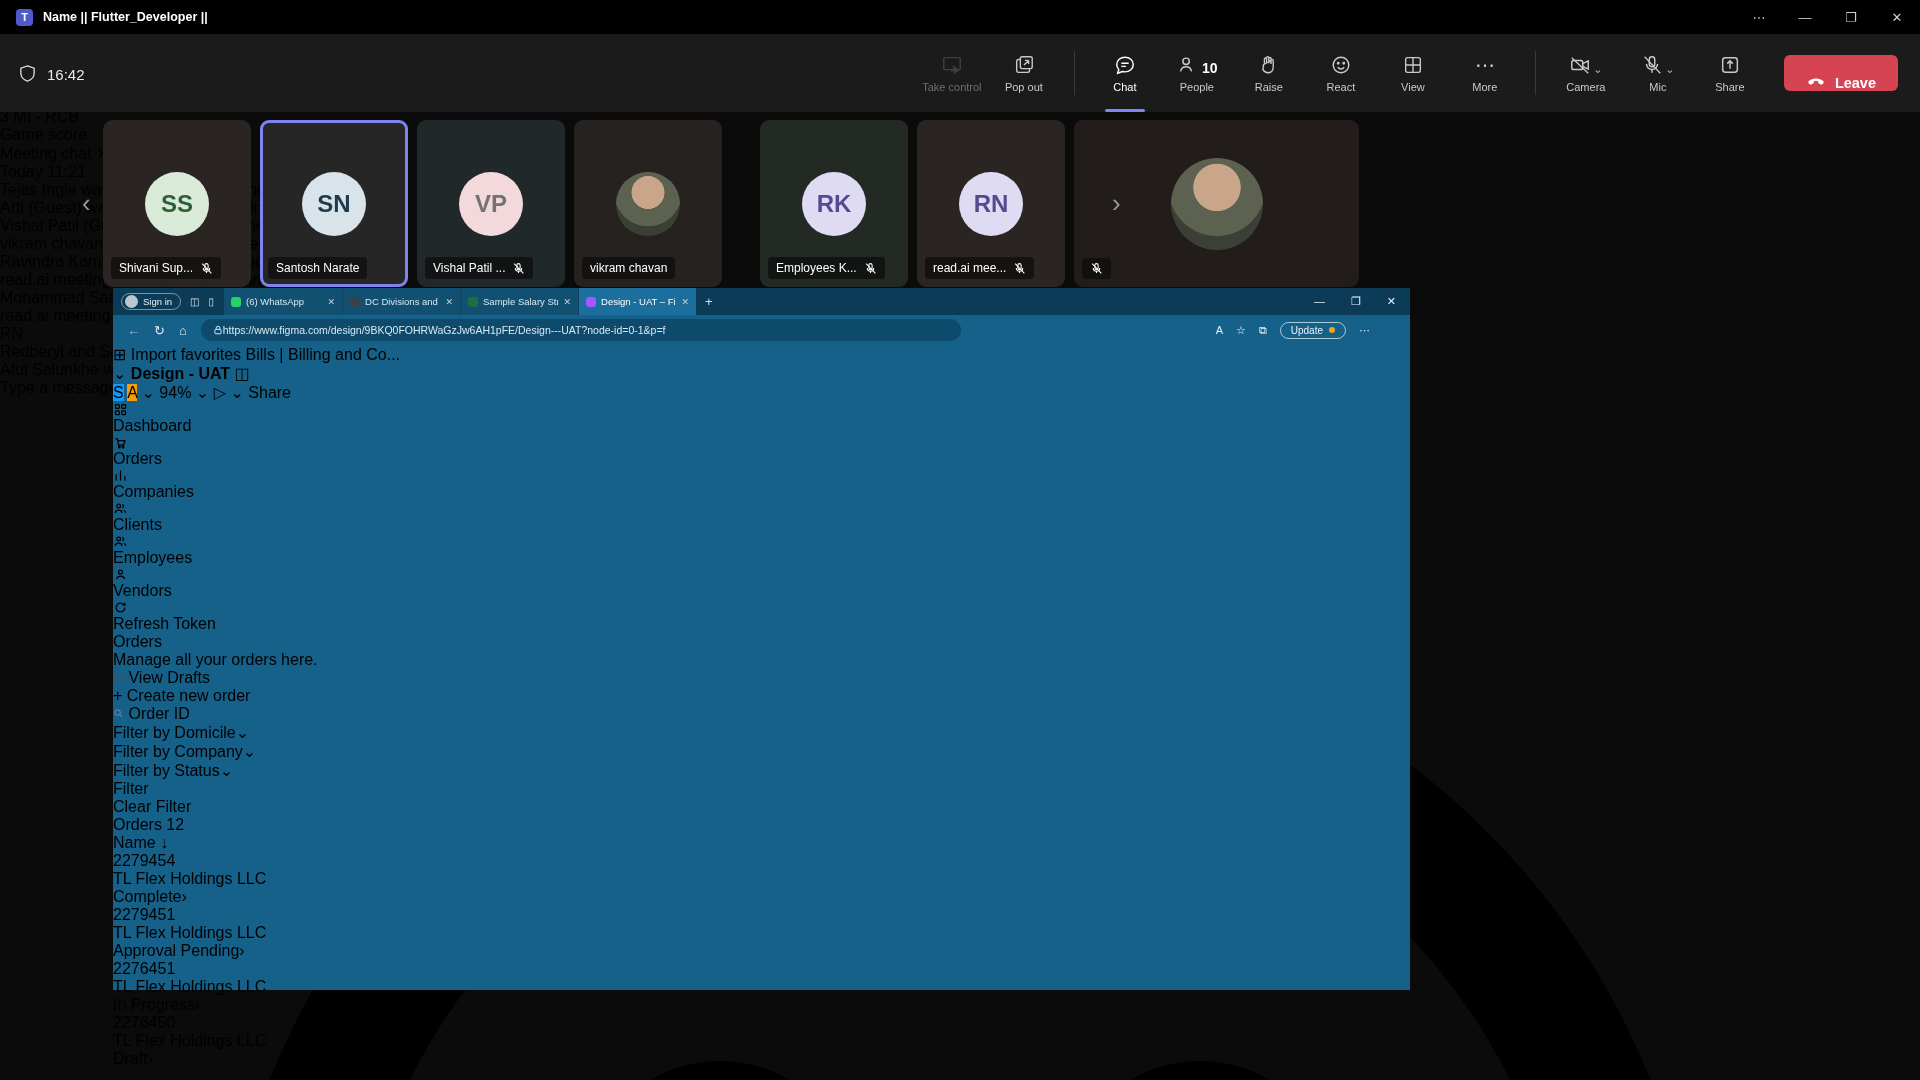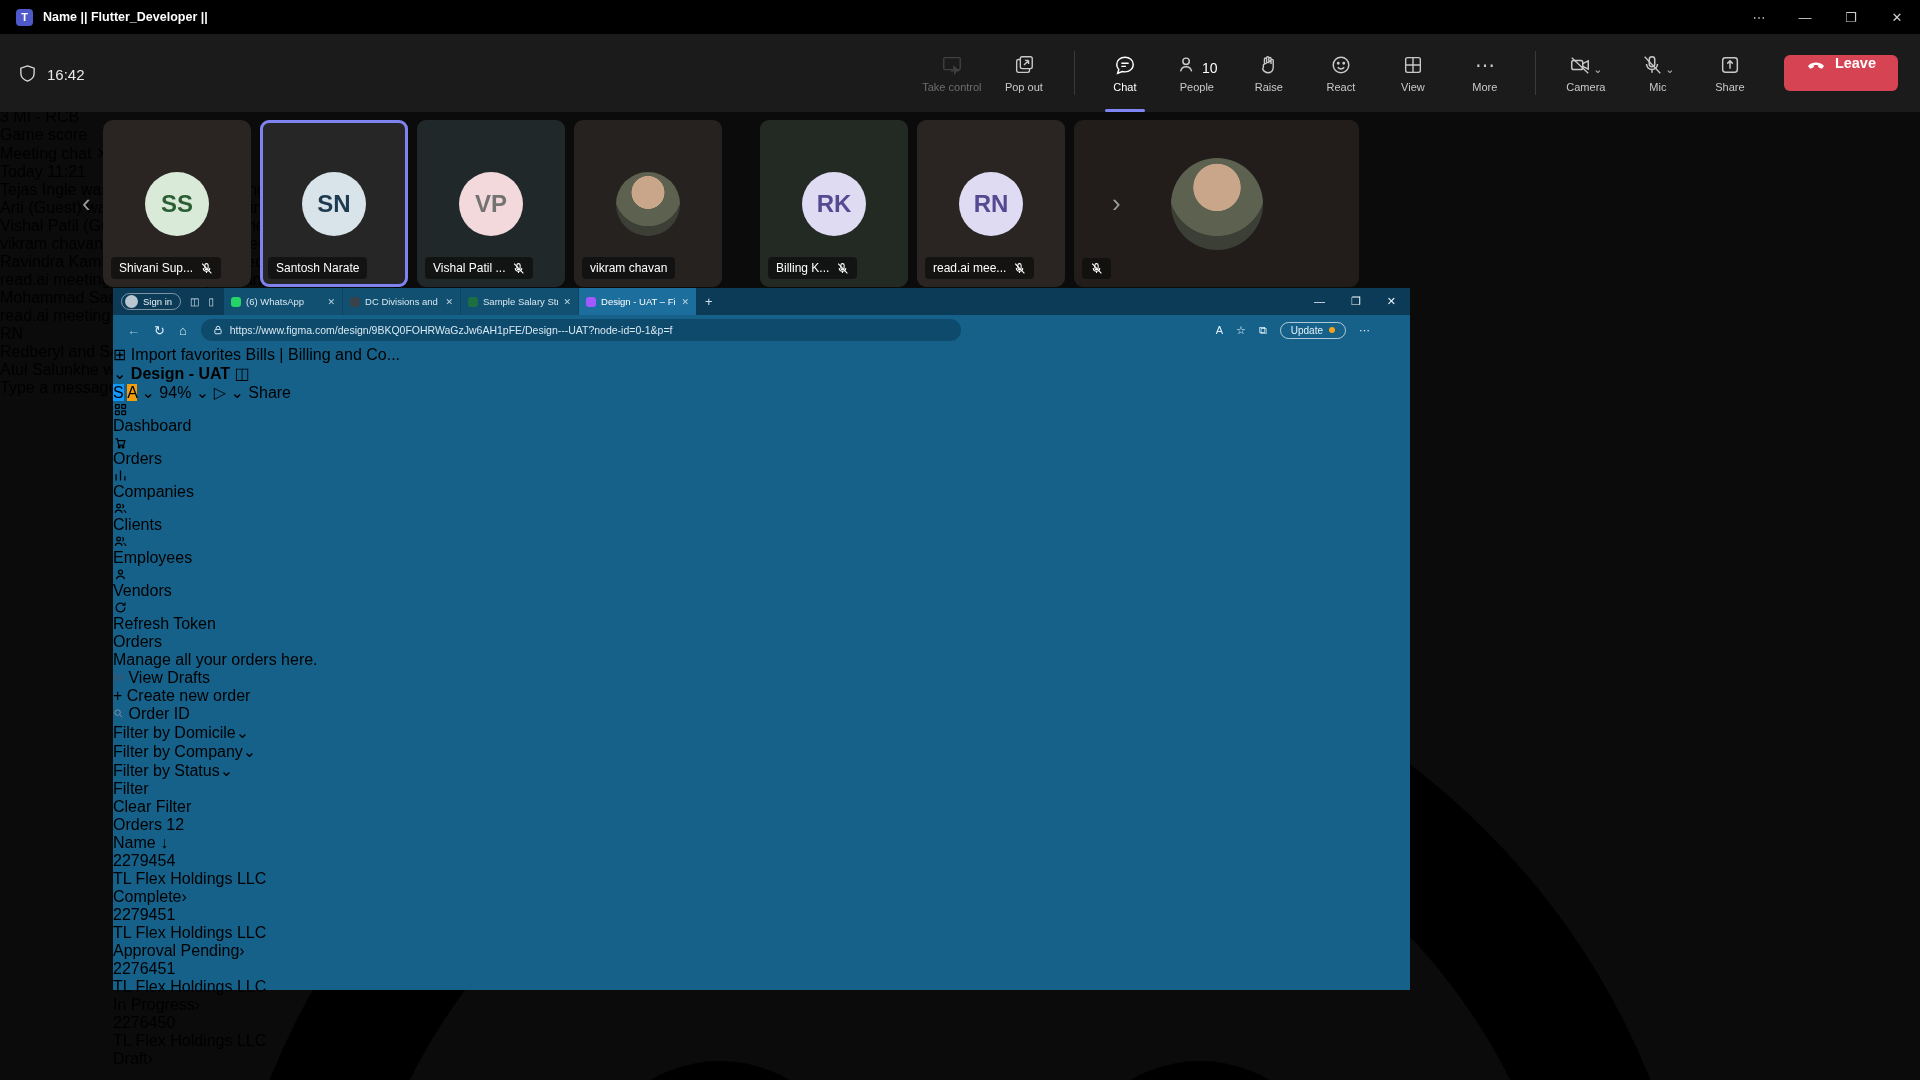--- a/index.html
+++ b/index.html
@@ -16,24 +16,24 @@
   
   .toolbar { position:absolute; left:0; top:34px; width:1920px; height:78px; background:#1b1b1b; display:flex; align-items:center; color:#d6d6d6; }
   .timer { display:flex; align-items:flex-end; gap:10px; margin-left:18px; font-size:15px; color:#e8e8e8; }
   .tb-right { margin-left:auto; display:flex; align-items:center; gap:8px; padding-right:22px; }
   .tbtn { display:flex; flex-direction:column; align-items:center; justify-content:center; gap:5px; min-width:64px; height:78px; position:relative; font-size:11px; color:#c9c9c9; }
   .tbtn svg { width:22px; height:22px; }
   .tbtn.disabled { color:#6d6d6d; }
   .tbtn.disabled svg { opacity:.45; }
   .tbtn.active::after { content:""; position:absolute; left:12px; right:12px; bottom:0; height:3px; border-radius:2px; background:#7f85f5; }
   .tb-sep { width:1px; height:44px; background:#3a3a3a; margin:0 10px; }
-  .people-ct { font-size:14px; font-weight:normal; color:#fff; margin-left:2px; }
+  .people-ct { font-size:14px; font-weight:bold; color:#fff; margin-left:2px; }
   .iconrow { display:flex; align-items:flex-end; gap:2px; }
   .chev { font-size:11px; color:#b5b5b5; }
-  .leave-btn { display:flex; align-items:flex-start; gap:9px; background:#d64453; color:#fff; font-weight:bold; font-size:14.5px; border-radius:6px; padding:0 22px; height:36px; margin-left:14px; }
+  .leave-btn { display:flex; align-items:flex-end; gap:9px; background:#d64453; color:#fff; font-weight:bold; font-size:14.5px; border-radius:6px; padding:0 22px; height:36px; margin-left:14px; }
 
   
   .strip-nav { position:absolute; color:#9a9a9a; font-size:26px; top:188px; }
   .tiles { position:absolute; left:103px; top:120px; display:flex; gap:9px; }
   .tile { position:relative; width:148px; height:167px; border-radius:9px; overflow:hidden; display:flex; align-items:center; justify-content:center; }
   .tile.active { outline:3px solid #7f83f0; outline-offset:-3px; }
   .tile.wide { width:285px; }
   .t-avatar { width:64px; height:64px; border-radius:50%; display:flex; align-items:center; justify-content:center; font-size:24px; font-weight:bold; }
   .tile.wide .t-avatar { width:92px; height:92px; }
   .t-photo { background:radial-gradient(circle at 50% 32%, #c9a689 0 30%, #5d6150 31% 62%, #3c3f35 63% 100%); }
@@ -48,21 +48,21 @@
   .signin .av { width:13px; height:13px; border-radius:50%; background:#b9c7d1; }
   .strip-ic { font-size:10px; margin-left:9px; color:#cfe0ec; }
   .btab { display:flex; align-items:center; gap:5px; width:118px; height:27px; padding:0 7px; font-size:9.5px; color:#d8e7f0; background:#115070; border-right:1px solid #0b3petrol; border-right:1px solid #0b3petrol; white-space:nowrap; overflow:hidden; }
   .btab + .btab { border-left:1px solid #0c4564; }
   .btab.active { background:#1c6e9c; color:#fff; }
   .btab .fav { width:10px; height:10px; border-radius:3px; flex:none; }
   .btab .tx { flex:1; overflow:hidden; }
   .btab .cl { font-size:9px; color:#bcd4e2; }
   .navrow { position:relative; height:30px; background:#15618a; display:flex; align-items:center; color:#e6f1f8; }
   .nav-ic { font-size:13px; margin-left:14px; color:#dcebf4; }
-  .urlpill { display:flex; align-items:center; gap:7px; background:#0e4a6b; border-radius:13px; height:22px; margin-left:14px; padding:11px 12px; font-size:10.5px; color:#d7e8f2; width:760px; white-space:nowrap; overflow:hidden; }
+  .urlpill { display:flex; align-items:center; background:#0e4a6b; border-radius:13px; height:22px; margin-left:14px; padding:11px 12px; font-size:10.5px; color:#d7e8f2; width:760px; white-space:nowrap; overflow:hidden; }
   .nav-right { margin-left:auto; display:flex; align-items:center; gap:13px; padding-right:12px; font-size:11px; }
   .updatepill { display:flex; align-items:center; gap:6px; border:1px solid rgba(255,255,255,.65); border-radius:12px; padding:2px 10px; font-size:10px; }
   .updot { width:6px; height:6px; border-radius:50%; background:#f6a21c; }
   .copilot { width:15px; height:15px; border-radius:50%; background:conic-gradient(#f9b", #f9b24c, #e85aa0, #7f6bf6, #41c1f0, #f9b24c); background:conic-gradient(#f9b24c,#e85aa0,#7f6bf6,#41c1f0,#f9b24c); }
   .bookrow { position:relative; height:22px; background:#135a81; display:flex; align-items:center; gap:9px; color:#dcecf5; font-size:10px; padding-left:12px; }
   .bk-sep { width:1px; height:12px; background:#3f7c9c; }
   .bk-ic { width:10px; height:10px; background:#2fa84f; border-radius:2px; }
 
   /* figma canvas */
   .canvas { position:relative; height:597px; background:#ececec; overflow:hidden; }
@@ -386,21 +386,21 @@
       </div>
       <div class="tile" style="background: rgb(38, 34, 32);">
         <div class="t-avatar t-photo"></div>
         <div class="t-name">
           <span style="overflow: hidden; text-overflow: ellipsis;">vikram chavan</span>
         </div>
       </div>
       <div class="tile" style="background: rgb(35, 42, 36); margin-left: 29px;">
         <div class="t-avatar" style="background: rgb(223, 219, 242); color: rgb(85, 74, 145);">RK</div>
         <div class="t-name">
-          <span style="overflow: hidden; text-overflow: ellipsis;">Billing K...</span>
+          <span style="overflow: hidden; text-overflow: ellipsis;">Employees K...</span>
           <svg viewBox="0 0 24 24" fill="none" stroke="#fff" stroke-width="2">
             <rect x="9" y="3" width="6" height="11" rx="3"></rect>
             <path d="M6 11a6 6 0 0 0 12 0M12 17v3.5"></path>
             <path d="M4 3l17 18"></path>
           </svg>
         </div>
       </div>
       <div class="tile" style="background: rgb(42, 37, 35);">
         <div class="t-avatar" style="background: rgb(223, 219, 242); color: rgb(85, 74, 145);">RN</div>
         <div class="t-name">

